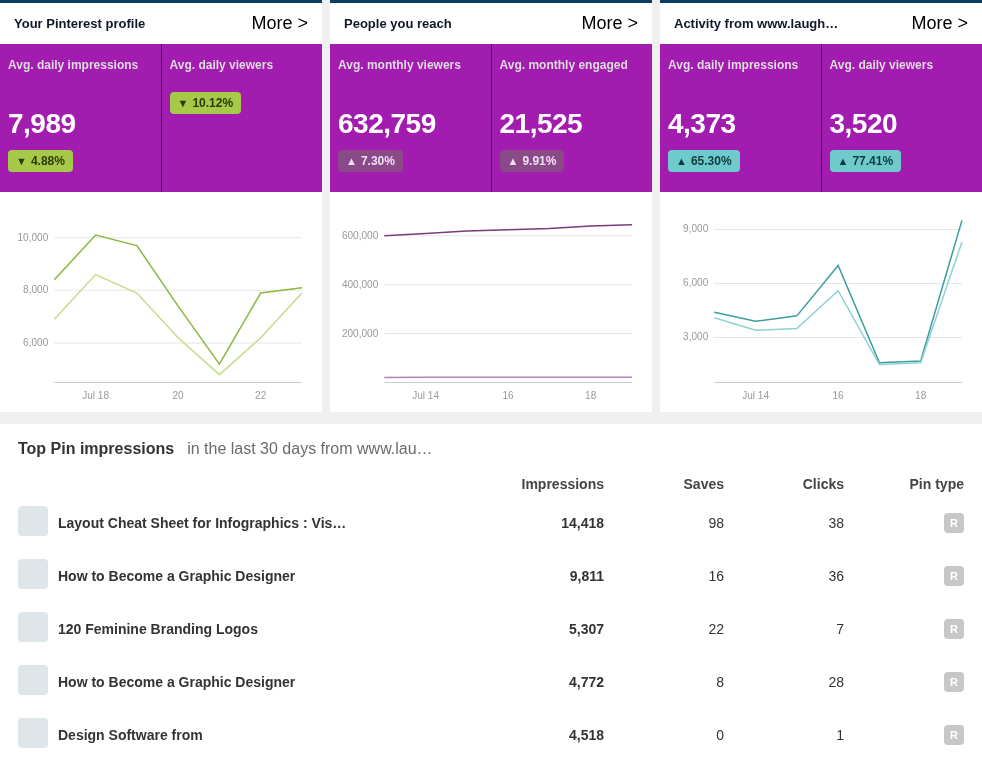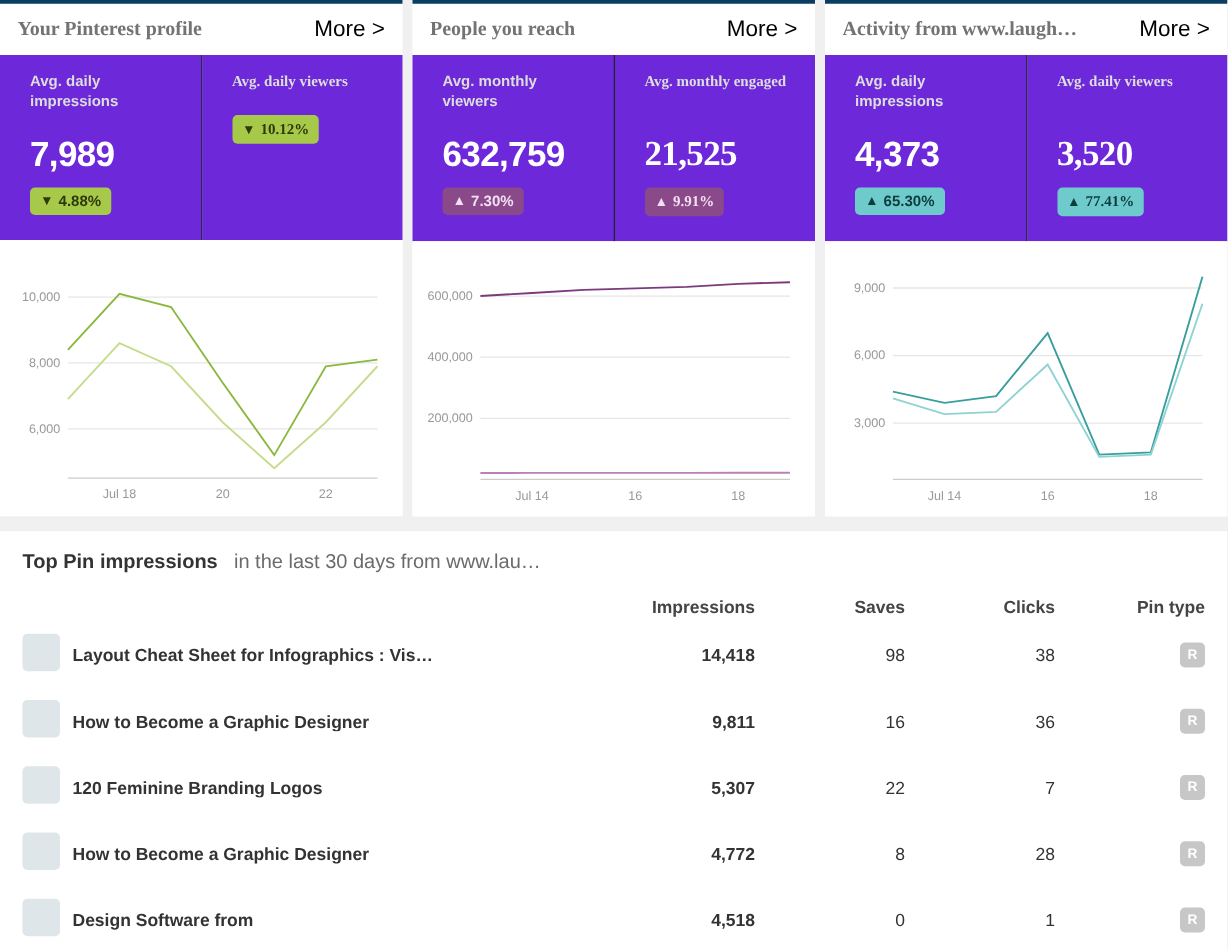--- a/index.html
+++ b/index.html
@@ -23,46 +23,45 @@
     min-width: 0;
   }
   .panel-header {
     display: flex;
     align-items: center;
     justify-content: space-between;
     padding: 10px 14px 10px 14px;
     border-top: 3px solid #0a3d62;
   }
   .panel-title {
-    font-size: 16px;
+    font-size: 13px;
     font-weight: 700;
-    color: #737373;
+    color: #0f172a;
     white-space: nowrap;
     overflow: hidden;
     text-overflow: ellipsis;
-    font-family: Liberation Serif, serif;
   }
   .more-link {
     color: #000000;
     font-size: 18px;
     font-weight: 400;
     cursor: pointer;
     white-space: nowrap;
   }
   .stats-row {
     display: flex;
   }
   .stat-card {
     flex: 1;
-    background: #6d28d9;
+    background: #a21caf;
     color: #fff;
-    padding: 14px 14px 20px 24px;
+    padding: 14px 14px 20px 8px;
     border-right: 1px solid #222;
   }
-  .stat-card:last-child { border-right: none; font-family: Liberation Serif, serif; }
+  .stat-card:last-child { border-right: none; }
   .stat-label {
     font-size: 12px;
     font-weight: 700;
     color: #ddd;
     line-height: 1.3;
     height: 34px;
   }
   .stat-value {
     font-size: 28px;
     font-weight: 700;

